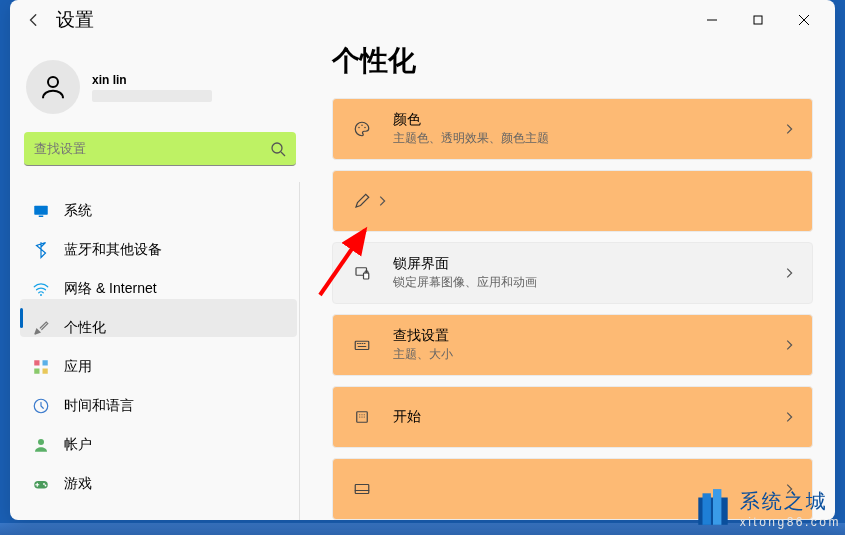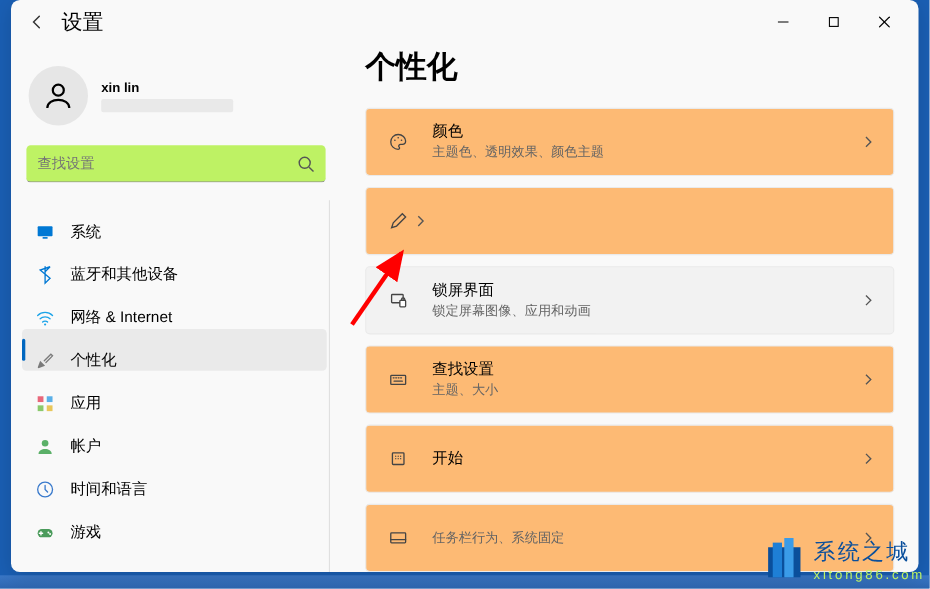--- a/index.html
+++ b/index.html
@@ -33,21 +33,21 @@
 .card-ico { width:26px; display:flex; justify-content:center; }
 .card-txt { margin-left:18px; flex:1; }
 .card-title { font-size:14px; }
 .card-sub { font-size:12px; color:#646464; margin-top:1px; }
 .chev { width:14px; height:14px; }
 .arrow-overlay { position:absolute; left:310px; top:190px; pointer-events:none; }
 .watermark { position:absolute; right:4px; bottom:6px; display:flex; align-items:center; gap:6px; }
 .wm-logo { width:42px; height:42px; }
 .wm-txt { display:flex; flex-direction:column; }
 .wm-zh { font-size:20px; font-weight:400; color:#0a4f9c; letter-spacing:2px; }
-.wm-en { font-size:12px; color:#bef264; letter-spacing:2.5px; }
+.wm-en { font-size:12px; color:#e5e5e5; letter-spacing:2.5px; }
 .taskbar { position:absolute; left:0; right:0; bottom:0; height:12px; background:linear-gradient(#3a78c8,#2e66b0); }
 </style>
 </head>
 <body>
 
 <div class="taskbar"></div>
 
 <div class="window">
   <div class="titlebar">
     <button class="back-btn">
@@ -142,34 +142,34 @@
                 <rect x="14" y="3" width="7" height="7" fill="#5ab0e8"></rect>
                 <rect x="3" y="14" width="7" height="7" fill="#8ac96b"></rect>
                 <rect x="14" y="14" width="7" height="7" fill="#e8c75a"></rect>
               </svg>
             </span>
             <span>应用</span>
           </div>
           <div class="nav-item">
             <span class="nav-ico">
               <svg width="18" height="18" viewBox="0 0 24 24" fill="none" stroke-width="1.6" stroke-linecap="round">
+                <circle cx="12" cy="12" r="9" stroke="#3a7acc"></circle>
+                <path d="M12 7v5l3 3" stroke="#3a7acc"></path>
+              </svg>
+            </span>
+            <span>时间和语言</span>
+          </div>
+          <div class="nav-item">
+            <span class="nav-ico">
+              <svg width="18" height="18" viewBox="0 0 24 24" fill="none" stroke-width="1.6" stroke-linecap="round">
                 <circle cx="12" cy="8" r="4" fill="#5bb068"></circle>
                 <path d="M4 21c0-4 4-6 8-6s8 2 8 6" fill="#5bb068"></path>
               </svg>
             </span>
             <span>帐户</span>
-          </div>
-          <div class="nav-item">
-            <span class="nav-ico">
-              <svg width="18" height="18" viewBox="0 0 24 24" fill="none" stroke-width="1.6" stroke-linecap="round">
-                <circle cx="12" cy="12" r="9" stroke="#3a7acc"></circle>
-                <path d="M12 7v5l3 3" stroke="#3a7acc"></path>
-              </svg>
-            </span>
-            <span>时间和语言</span>
           </div>
           <div class="nav-item">
             <span class="nav-ico">
               <svg width="18" height="18" viewBox="0 0 24 24" fill="none" stroke-width="1.6" stroke-linecap="round">
                 <rect x="3" y="8" width="18" height="10" rx="5" fill="#4a9b5b"></rect>
                 <circle cx="16" cy="12" r="1.2" fill="#fff"></circle>
                 <circle cx="18" cy="14" r="1.2" fill="#fff"></circle>
                 <path d="M7 11v4M5 13h4" stroke="#fff"></path>
               </svg>
             </span>
@@ -263,21 +263,20 @@
             </svg>
           </div>
           <div class="card">
             <span class="card-ico">
               <svg width="18" height="18" viewBox="0 0 24 24" fill="none" stroke-width="1.6" stroke-linecap="round">
                 <rect x="3" y="6" width="18" height="12" rx="1" stroke="#444"></rect>
                 <line x1="3" y1="14" x2="21" y2="14" stroke="#444"></line>
               </svg>
             </span>
     <div class="card-txt">
-      <div class="card-sub">任务栏行为、系统固定</div>
     </div>
     <svg class="chev" viewBox="0 0 16 16">
               <path d="M6 3l5 5-5 5" stroke="#555" fill="none" stroke-width="1.4"></path>
             </svg>
           </div>
         </div>
     </div>
   </div>
 </div>
 

